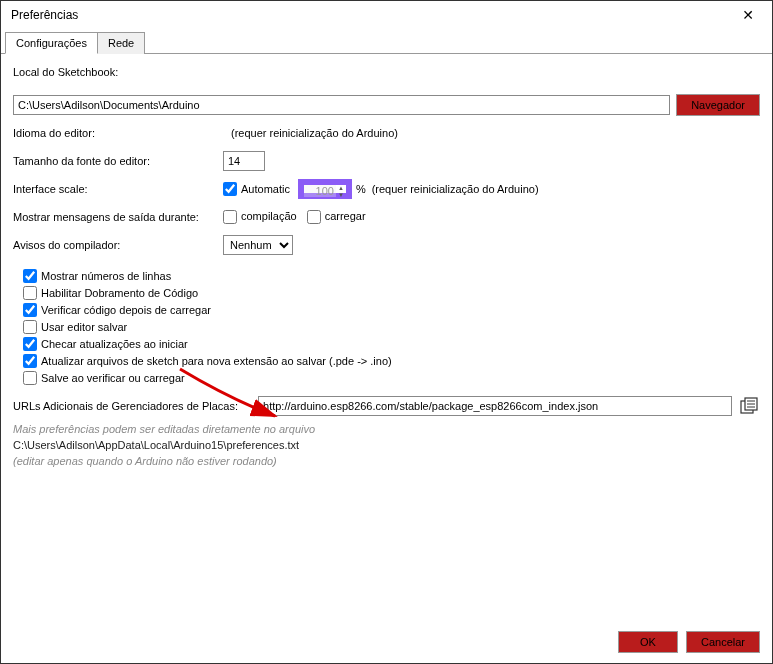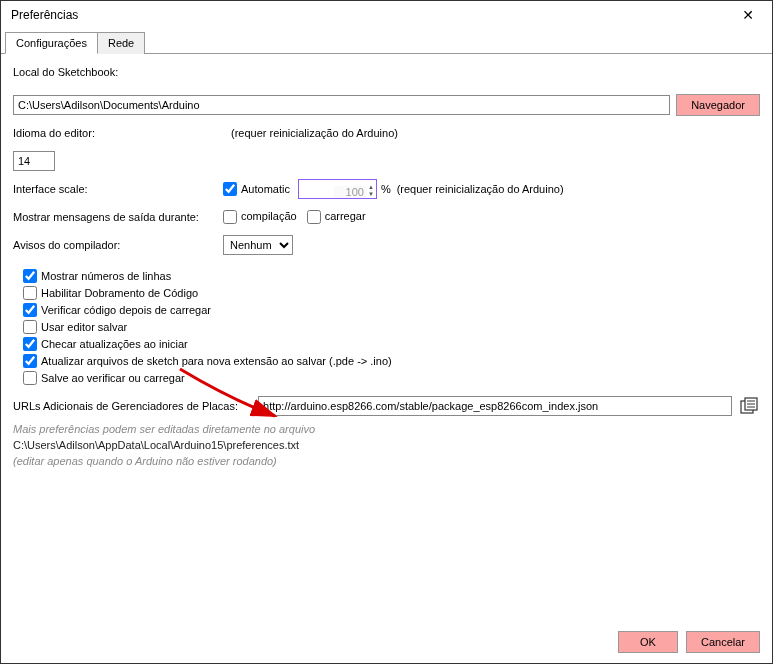--- a/index.html
+++ b/index.html
@@ -89,21 +89,21 @@
     width: 42px;
     height: 20px;
     border: 1px solid #888;
     padding: 2px 4px;
     font: inherit;
   }
   .btn {
     height: 22px;
     padding: 3px 14px;
     border: 1px solid #999;
-    background: #fca5a5;
+    background: #b91c1c;
     cursor: pointer;
     font: inherit;
   }
   select {
     height: 20px;
     border: 1px solid #888;
     font: inherit;
     background: #fff;
     padding: 1px 2px;
   }
@@ -114,25 +114,24 @@
   .checkbox-line {
     display: flex;
     align-items: center;
     margin: 3px 0 3px 10px;
   }
   .checkbox-line label { cursor: pointer; }
   .inline-checks { display: flex; align-items: center; gap: 10px; }
   .inline-checks .pair { display: flex; }
   .spinner {
     display: inline-flex;
-    align-items: flex-end;
-    border: 1px solid #8b5cf6;
-    height: 20px;
-    background: #fff;
-    padding-left: 35px;
+    align-items: flex-start;
+    border: 6px solid #8b5cf6;
+    height: 20px;
+    background: #fff;
   }
   .spinner input {
     width: 32px;
     border: none;
     text-align: right;
     font: inherit;
     color: #999;
     padding: 0 2px;
   }
   .spinner .arrows {
@@ -212,20 +211,21 @@
       <input type="text" class="long" value="C:\Users\Adilson\Documents\Arduino" style="">
       <button class="btn">Navegador</button>
     </div>
 
     <div class="row">
       <span class="label-col">Idioma do editor:</span>
       <span class="hint">(requer reinicialização do Arduino)</span>
     </div>
 
     <div class="row">
+      <span class="label-col">Tamanho da fonte do editor:</span>
       <input type="text" class="short" value="14" style="">
     </div>
 
     <div class="row">
       <span class="label-col">Interface scale:</span>
       <div class="pair" style="display:flex;align-items:center;">
         <input type="checkbox" class="cb" checked="" style="">
         <label>Automatic</label>
       </div>
       <span style="width:8px"></span>

